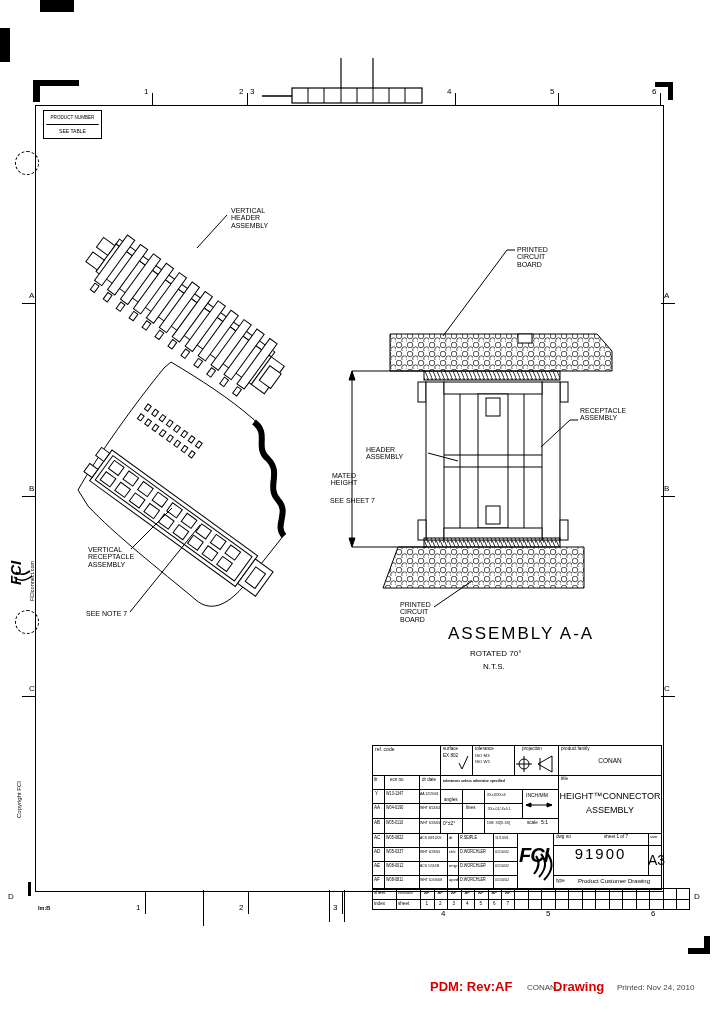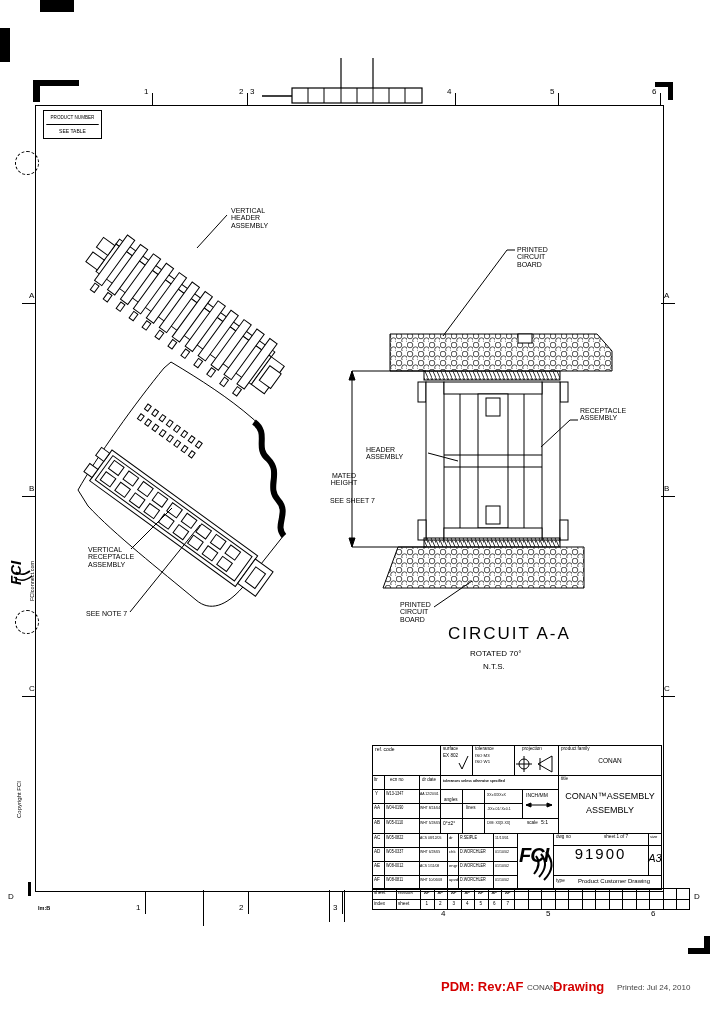--- a/index.html
+++ b/index.html
@@ -291,21 +291,21 @@
     <div>MATED</div>
     <div>HEIGHT</div>
   </div>
   <span class="t" style="left:330px;top:497px;font-size:7px;">SEE SHEET 7</span>
   <div class="t" style="left:400px;top:601px;font-size:7px;">
     <div>PRINTED</div>
     <div>CIRCUIT</div>
     <div>BOARD</div>
   </div>
 
-  <span class="t" style="left:448px;top:625px;font-size:17px;letter-spacing:2px;">CIRCUIT A-A</span>
+  <span class="t" style="left:448px;top:625px;font-size:17px;letter-spacing:2px;">ASSEMBLY A-A</span>
   <span class="t" style="left:470px;top:650px;font-size:8px;">ROTATED 70°</span>
   <span class="t" style="left:483px;top:663px;font-size:8px;">N.T.S.</span>
 
   <div class="a" style="left:372px;top:745px;width:290px;height:145px;border:1.5px solid #000;box-sizing:border-box;"></div>
 
   <div class="ln" style="left:372px;top:775px;width:290px;height:1px;"></div>
   <div class="ln" style="left:372px;top:789px;width:186px;height:1px;"></div>
   <div class="ln" style="left:372px;top:803px;width:150px;height:1px;"></div>
   <div class="ln" style="left:372px;top:818px;width:186px;height:1px;"></div>
   <div class="ln" style="left:372px;top:833px;width:290px;height:1px;"></div>
@@ -339,21 +339,21 @@
   <span class="t" style="left:522px;top:747px;font-size:4.6px;">projection</span>
   <span class="t" style="left:561px;top:747px;font-size:4.6px;">product family</span>
   <div class="t ctr" style="left:558px;top:758px;width:104px;font-size:6.5px;">CONAN</div>
 
   <span class="t" style="left:374px;top:778px;font-size:4.5px;">ltr</span>
   <span class="t" style="left:390px;top:778px;font-size:4.5px;">ecn no</span>
   <span class="t" style="left:422px;top:778px;font-size:4.5px;">dr  date</span>
   <span class="t" style="left:443px;top:779px;font-size:4.2px;font-weight:bold;"><span class="cond">tolerances unless otherwise specified</span></span>
 
   <span class="t" style="left:561px;top:777px;font-size:4.6px;">title</span>
-  <div class="t ctr" style="left:558px;top:792px;width:104px;font-size:9px;">CONAN™ASSEMBLY</div>
+  <div class="t ctr" style="left:558px;top:792px;width:104px;font-size:9px;">HEIGHT™CONNECTOR</div>
   <div class="t ctr" style="left:558px;top:806px;width:104px;font-size:9px;">ASSEMBLY</div>
 
   <span class="t" style="left:375px;top:792px;font-size:4.6px;">Y</span>
   <span class="t" style="left:386px;top:792px;font-size:4.6px;"><span class="cond">W13-1347</span></span>
   <span class="t" style="left:420px;top:792px;font-size:4.2px;"><span class="cond">AA 12/20/01</span></span>
   <span class="t" style="left:374px;top:806px;font-size:4.6px;">AA</span>
   <span class="t" style="left:386px;top:806px;font-size:4.6px;"><span class="cond">W04-0190</span></span>
   <span class="t" style="left:420px;top:806px;font-size:4.2px;"><span class="cond">WHT 8/24/04</span></span>
   <span class="t" style="left:374px;top:821px;font-size:4.6px;">AB</span>
   <span class="t" style="left:386px;top:821px;font-size:4.6px;"><span class="cond">W05-0110</span></span>
@@ -396,21 +396,21 @@
   <span class="t" style="left:449px;top:878px;font-size:4.2px;">apvd</span>
   <span class="t" style="left:460px;top:878px;font-size:4.6px;"><span class="cond">D.WORCHLER</span></span>
   <span class="t" style="left:495px;top:878px;font-size:4.4px;"><span class="cond">01/10/02</span></span>
 
   <span class="t" style="left:519px;top:845px;font-size:20px;font-weight:bold;font-style:italic;letter-spacing:-1px;">FCI</span>
 
   <span class="t" style="left:556px;top:835px;font-size:4.6px;">dwg no</span>
   <span class="t" style="left:604px;top:835px;font-size:4.6px;">sheet  1 of 7</span>
   <span class="t" style="left:650px;top:835px;font-size:4.2px;">size</span>
   <div class="t ctr" style="left:553px;top:846px;width:95px;font-size:15px;letter-spacing:2px;">91900</div>
-  <div class="t ctr" style="left:648px;top:853px;width:14px;font-size:11px;font-style:italic;">A3</div>
+  <div class="t ctr" style="left:648px;top:853px;width:14px;font-size:14px;">A3</div>
   <span class="t" style="left:556px;top:879px;font-size:4.6px;">type</span>
   <span class="t" style="left:578px;top:878px;font-size:6px;">Product Customer Drawing</span>
 
   <div class="a" style="left:372px;top:888px;width:318px;height:22px;border:1px solid #000;box-sizing:border-box;
               background:repeating-linear-gradient(90deg,transparent 0 12.5px,#000 12.5px 13.5px);background-position:48px 0;background-repeat:no-repeat;background-size:270px 22px, auto;">
   </div>
   <div class="ln" style="left:372px;top:899px;width:318px;height:1px;"></div>
   <div class="ln" style="left:396px;top:888px;width:1px;height:22px;"></div>
   <div class="ln" style="left:420px;top:888px;width:1px;height:22px;"></div>
   <span class="t" style="left:374px;top:891px;font-size:4.6px;">sheet</span>
@@ -429,18 +429,18 @@
   <span class="t ctr" style="left:447px;top:902px;width:13.5px;font-size:4.6px;">3</span>
   <span class="t ctr" style="left:460.5px;top:902px;width:13.5px;font-size:4.6px;">4</span>
   <span class="t ctr" style="left:474px;top:902px;width:13.5px;font-size:4.6px;">5</span>
   <span class="t ctr" style="left:487.5px;top:902px;width:13.5px;font-size:4.6px;">6</span>
   <span class="t ctr" style="left:501px;top:902px;width:13.5px;font-size:4.6px;">7</span>
 
   <span class="t rot" style="left:8px;top:585px;font-size:15px;font-weight:bold;font-style:italic;">FCI</span>
   <span class="t rot" style="left:30px;top:601px;font-size:5.5px;">FCIconnect.com</span>
   <span class="t rot" style="left:16px;top:818px;font-size:6px;">Copyright FCI</span>
 
-  <span class="t" style="left:430px;top:980px;font-size:13px;font-weight:bold;color:#d40000;margin-left:11px;">PDM: Rev:AF</span>
+  <span class="t" style="left:430px;top:980px;font-size:13px;font-weight:bold;color:#d40000;">PDM: Rev:AF</span>
   <span class="t" style="left:527px;top:984px;font-size:8px;color:#444;">CONAN:</span>
   <span class="t" style="left:553px;top:980px;font-size:13px;font-weight:bold;color:#d40000;">Drawing</span>
-  <span class="t" style="left:617px;top:984px;font-size:8px;color:#444;">Printed: Jul 24, 2010</span>
+  <span class="t" style="left:617px;top:984px;font-size:8px;color:#444;">Printed: Nov 24, 2010</span>
 
 </div>
 
 </body></html>

